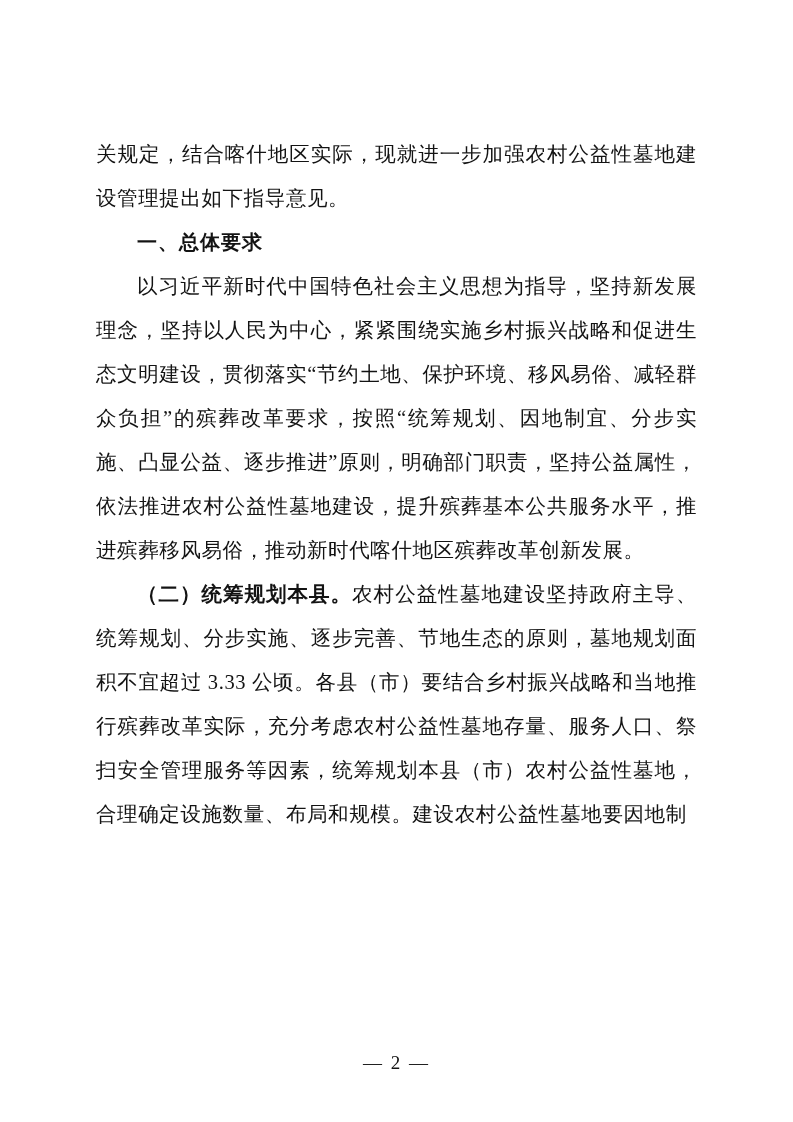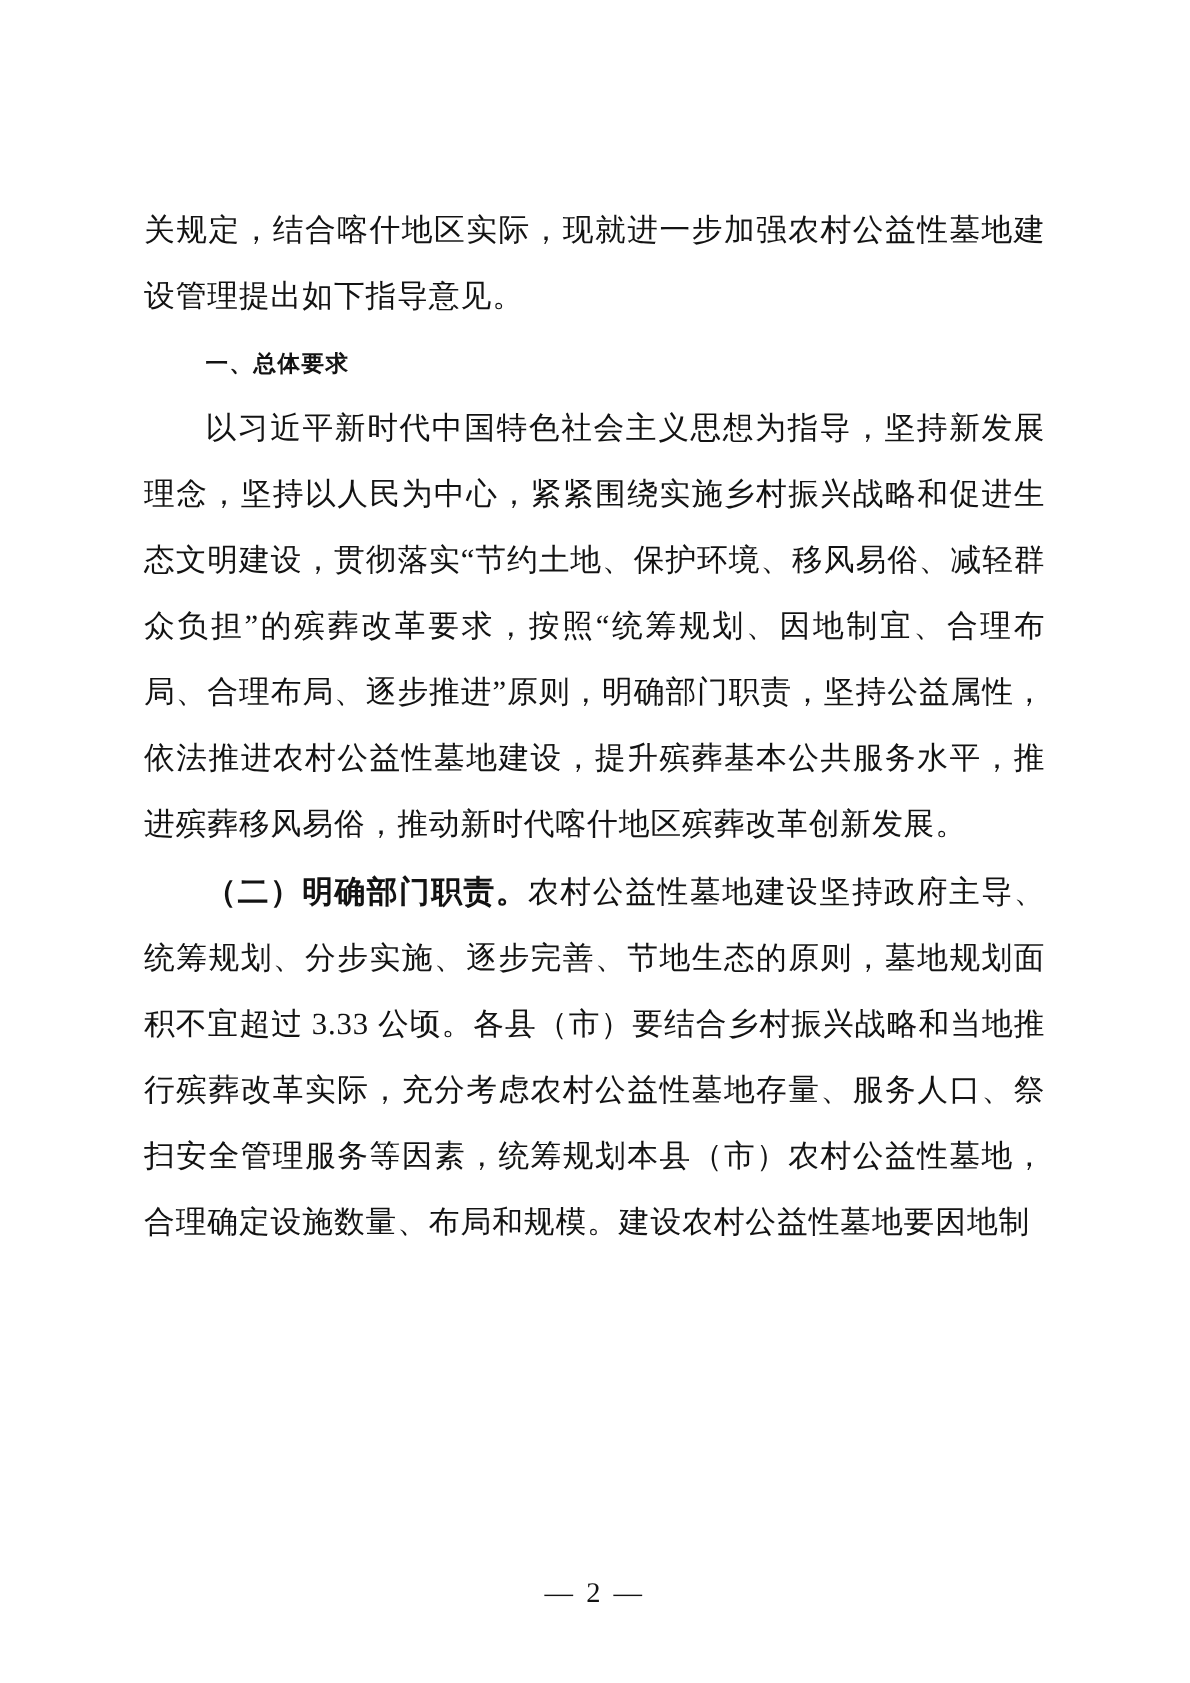--- a/index.html
+++ b/index.html
@@ -33,21 +33,21 @@
   .para {
     margin: 0;
     text-indent: 0;
   }
   .para.indent {
     text-indent: 41px;
   }
   .heading {
     margin: 0;
     font-weight: bold;
-    font-size: 15px;
+    font-size: 20px;
     line-height: 44px;
     letter-spacing: 1px;
     text-indent: 41px;
     font-family: "DejaVu Sans", "Liberation Sans", sans-serif;
   }
   .subhead {
     font-weight: bold;
     font-family: "DejaVu Sans", "Liberation Sans", sans-serif;
     letter-spacing: 0.5px;
   }
@@ -67,23 +67,23 @@
 <body>
 
 <div class="page">
 
   <div class="body-text">
 
     <p class="para">关规定，结合喀什地区实际，现就进一步加强农村公益性墓地建设管理提出如下指导意见。</p>
 
     <p class="heading">一、总体要求</p>
 
-    <p class="para indent">以习近平新时代中国特色社会主义思想为指导，坚持新发展理念，坚持以人民为中心，紧紧围绕实施乡村振兴战略和促进生态文明建设，贯彻落实“节约土地、保护环境、移风易俗、减轻群众负担”的殡葬改革要求，按照“统筹规划、因地制宜、合理布局、合理布局、逐步推进”原则，明确部门职责，坚持公益属性，依法推进农村公益性墓地建设，提升殡葬基本公共服务水平，推进殡葬移风易俗，推动新时代喀什地区殡葬改革创新发展。</p>
+    <p class="para indent">以习近平新时代中国特色社会主义思想为指导，坚持新发展理念，坚持以人民为中心，紧紧围绕实施乡村振兴战略和促进生态文明建设，贯彻落实“节约土地、保护环境、移风易俗、减轻群众负担”的殡葬改革要求，按照“统筹规划、因地制宜、分步实施、凸显公益、逐步推进”原则，明确部门职责，坚持公益属性，依法推进农村公益性墓地建设，提升殡葬基本公共服务水平，推进殡葬移风易俗，推动新时代喀什地区殡葬改革创新发展。</p>
 
 
 
-    <p class="para indent"><span class="subhead">（二）明确部门职责。</span><span>农村公益性墓地建设坚持政府主导、统筹规划、分步实施、逐步完善、节地生态的原则，墓地规划面积不宜超过 3.33 公顷。各县（市）要结合乡村振兴战略和当地推行殡葬改革实际，充分考虑农村公益性墓地存量、服务人口、祭扫安全管理服务等因素，统筹规划本县（市）农村公益性墓地，合理确定设施数量、布局和规模。建设农村公益性墓地要因地制</span></p>
+    <p class="para indent"><span class="subhead">（二）统筹规划本县。</span><span>农村公益性墓地建设坚持政府主导、统筹规划、分步实施、逐步完善、节地生态的原则，墓地规划面积不宜超过 3.33 公顷。各县（市）要结合乡村振兴战略和当地推行殡葬改革实际，充分考虑农村公益性墓地存量、服务人口、祭扫安全管理服务等因素，统筹规划本县（市）农村公益性墓地，合理确定设施数量、布局和规模。建设农村公益性墓地要因地制</span></p>
 
   </div>
 
   <div class="page-number">— 2 —</div>
 
 </div>
 
 </body></html>

